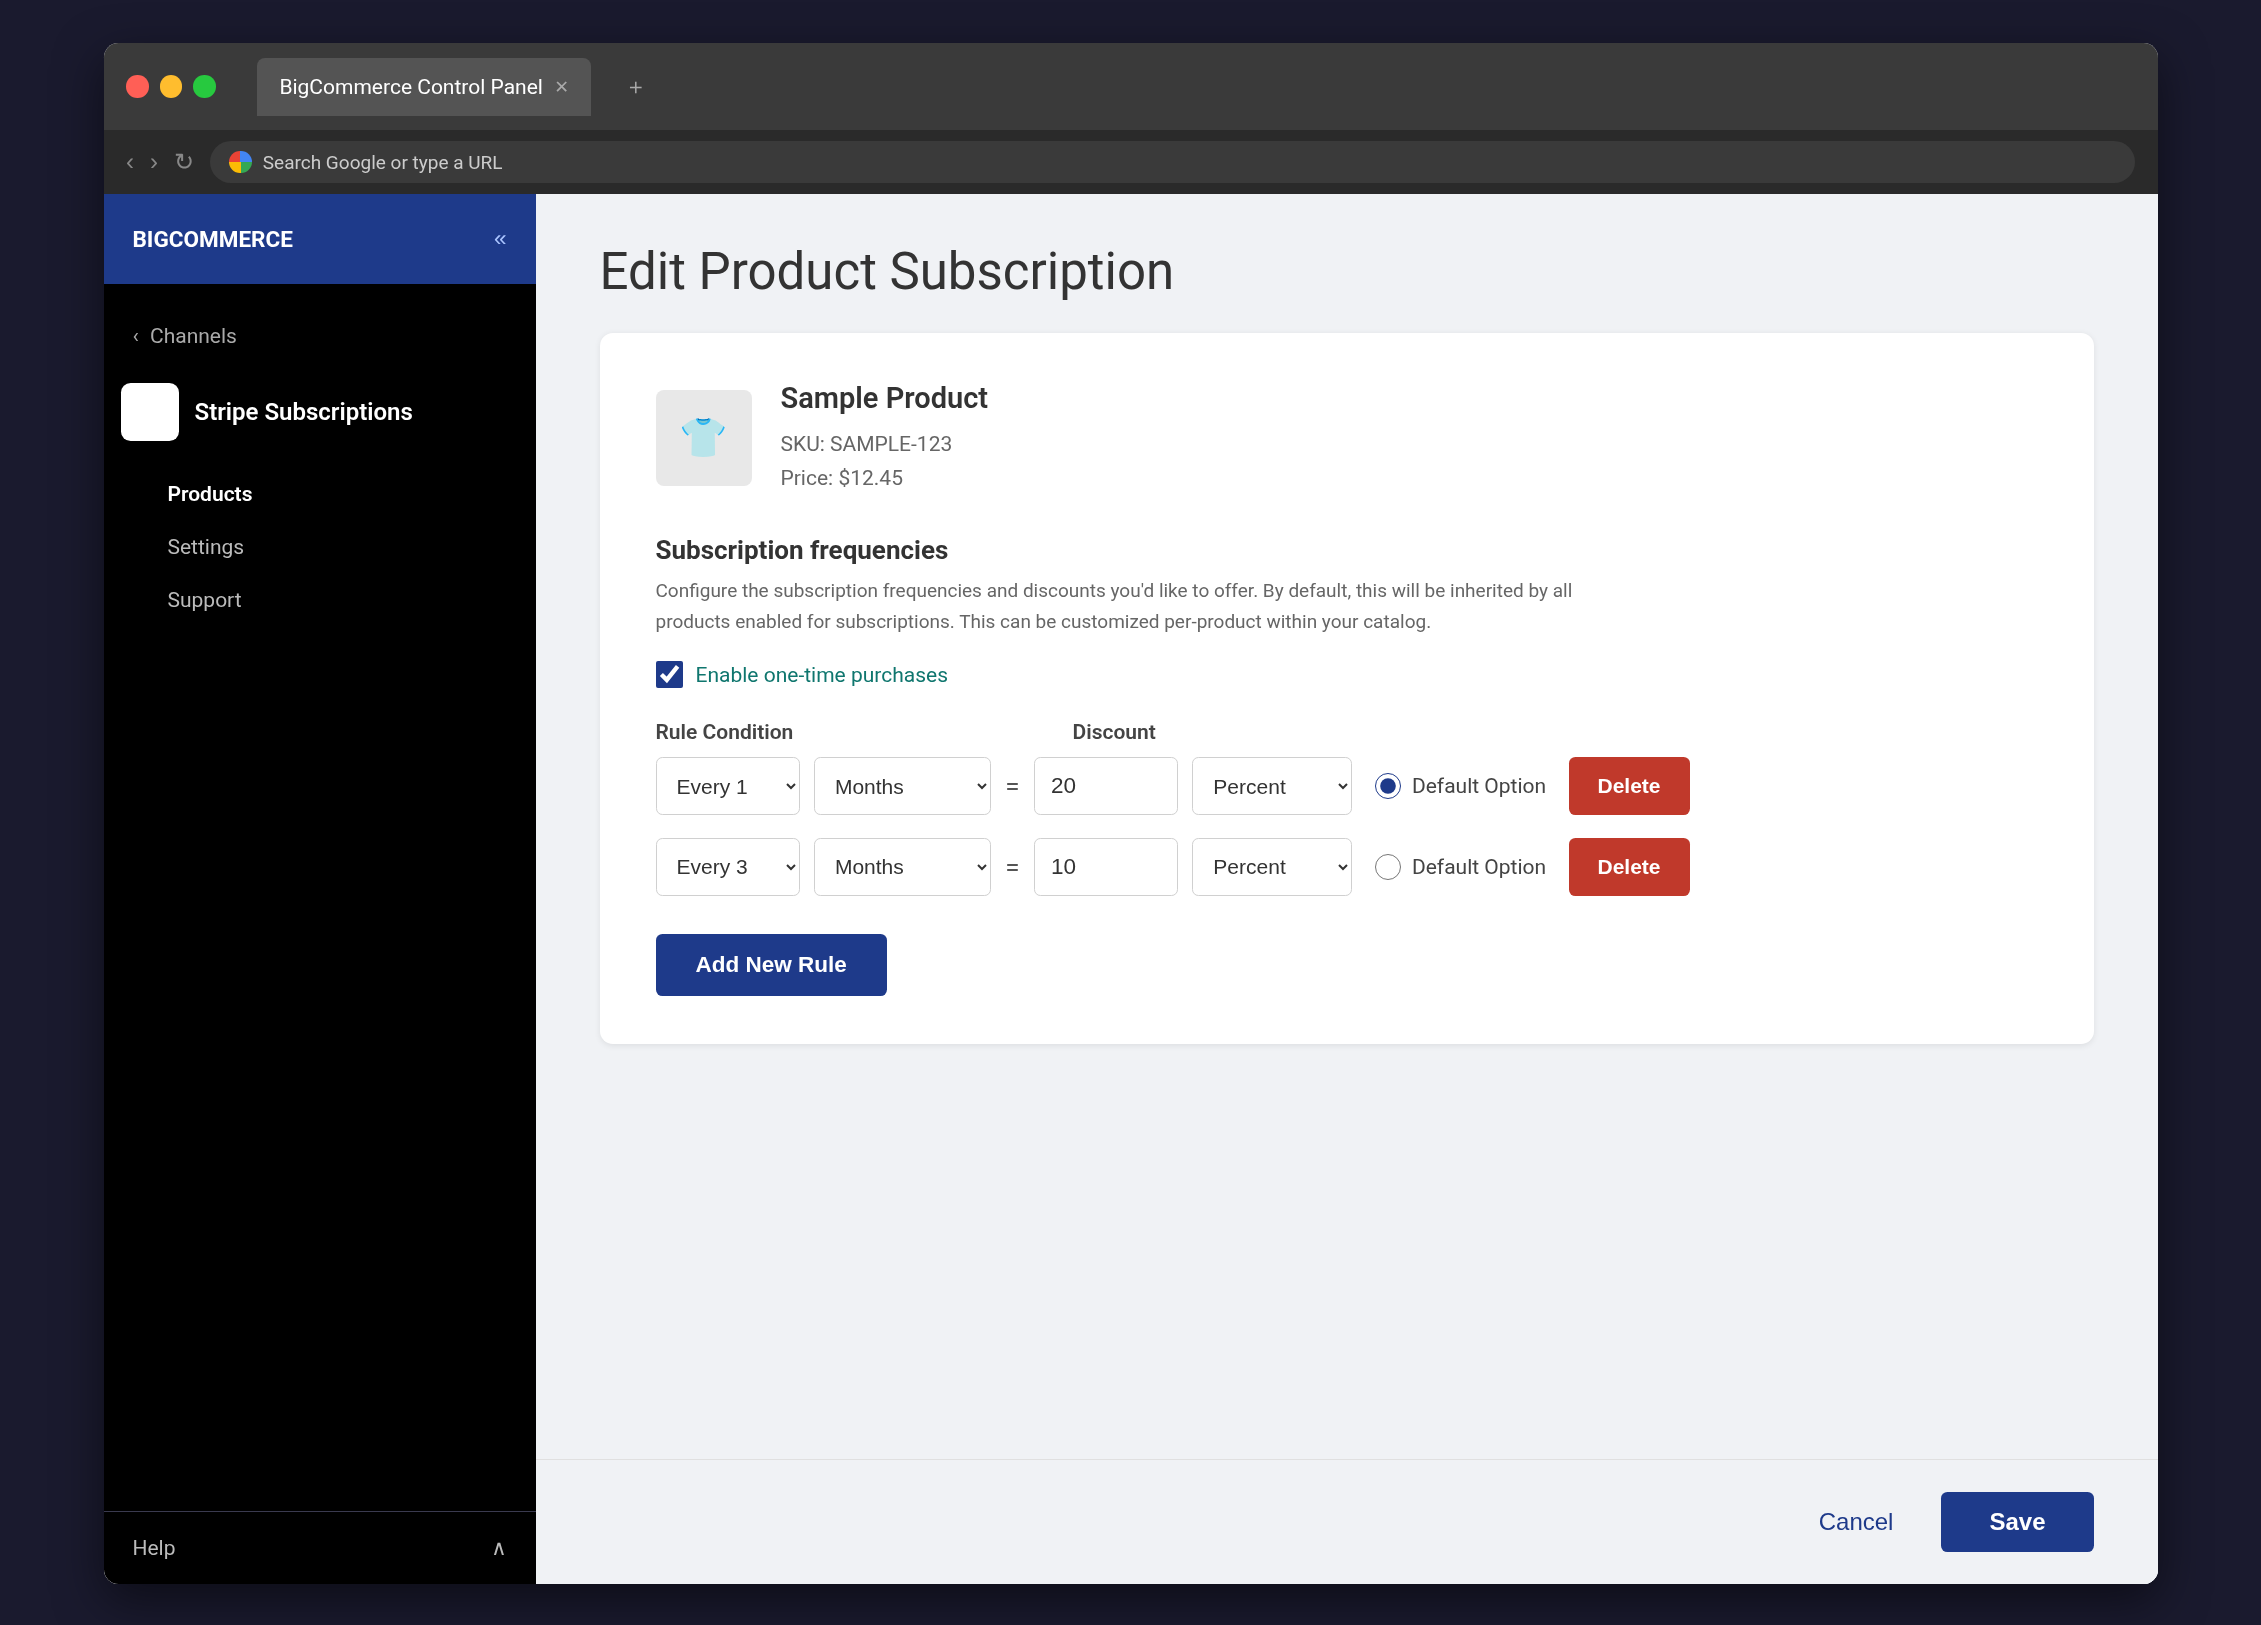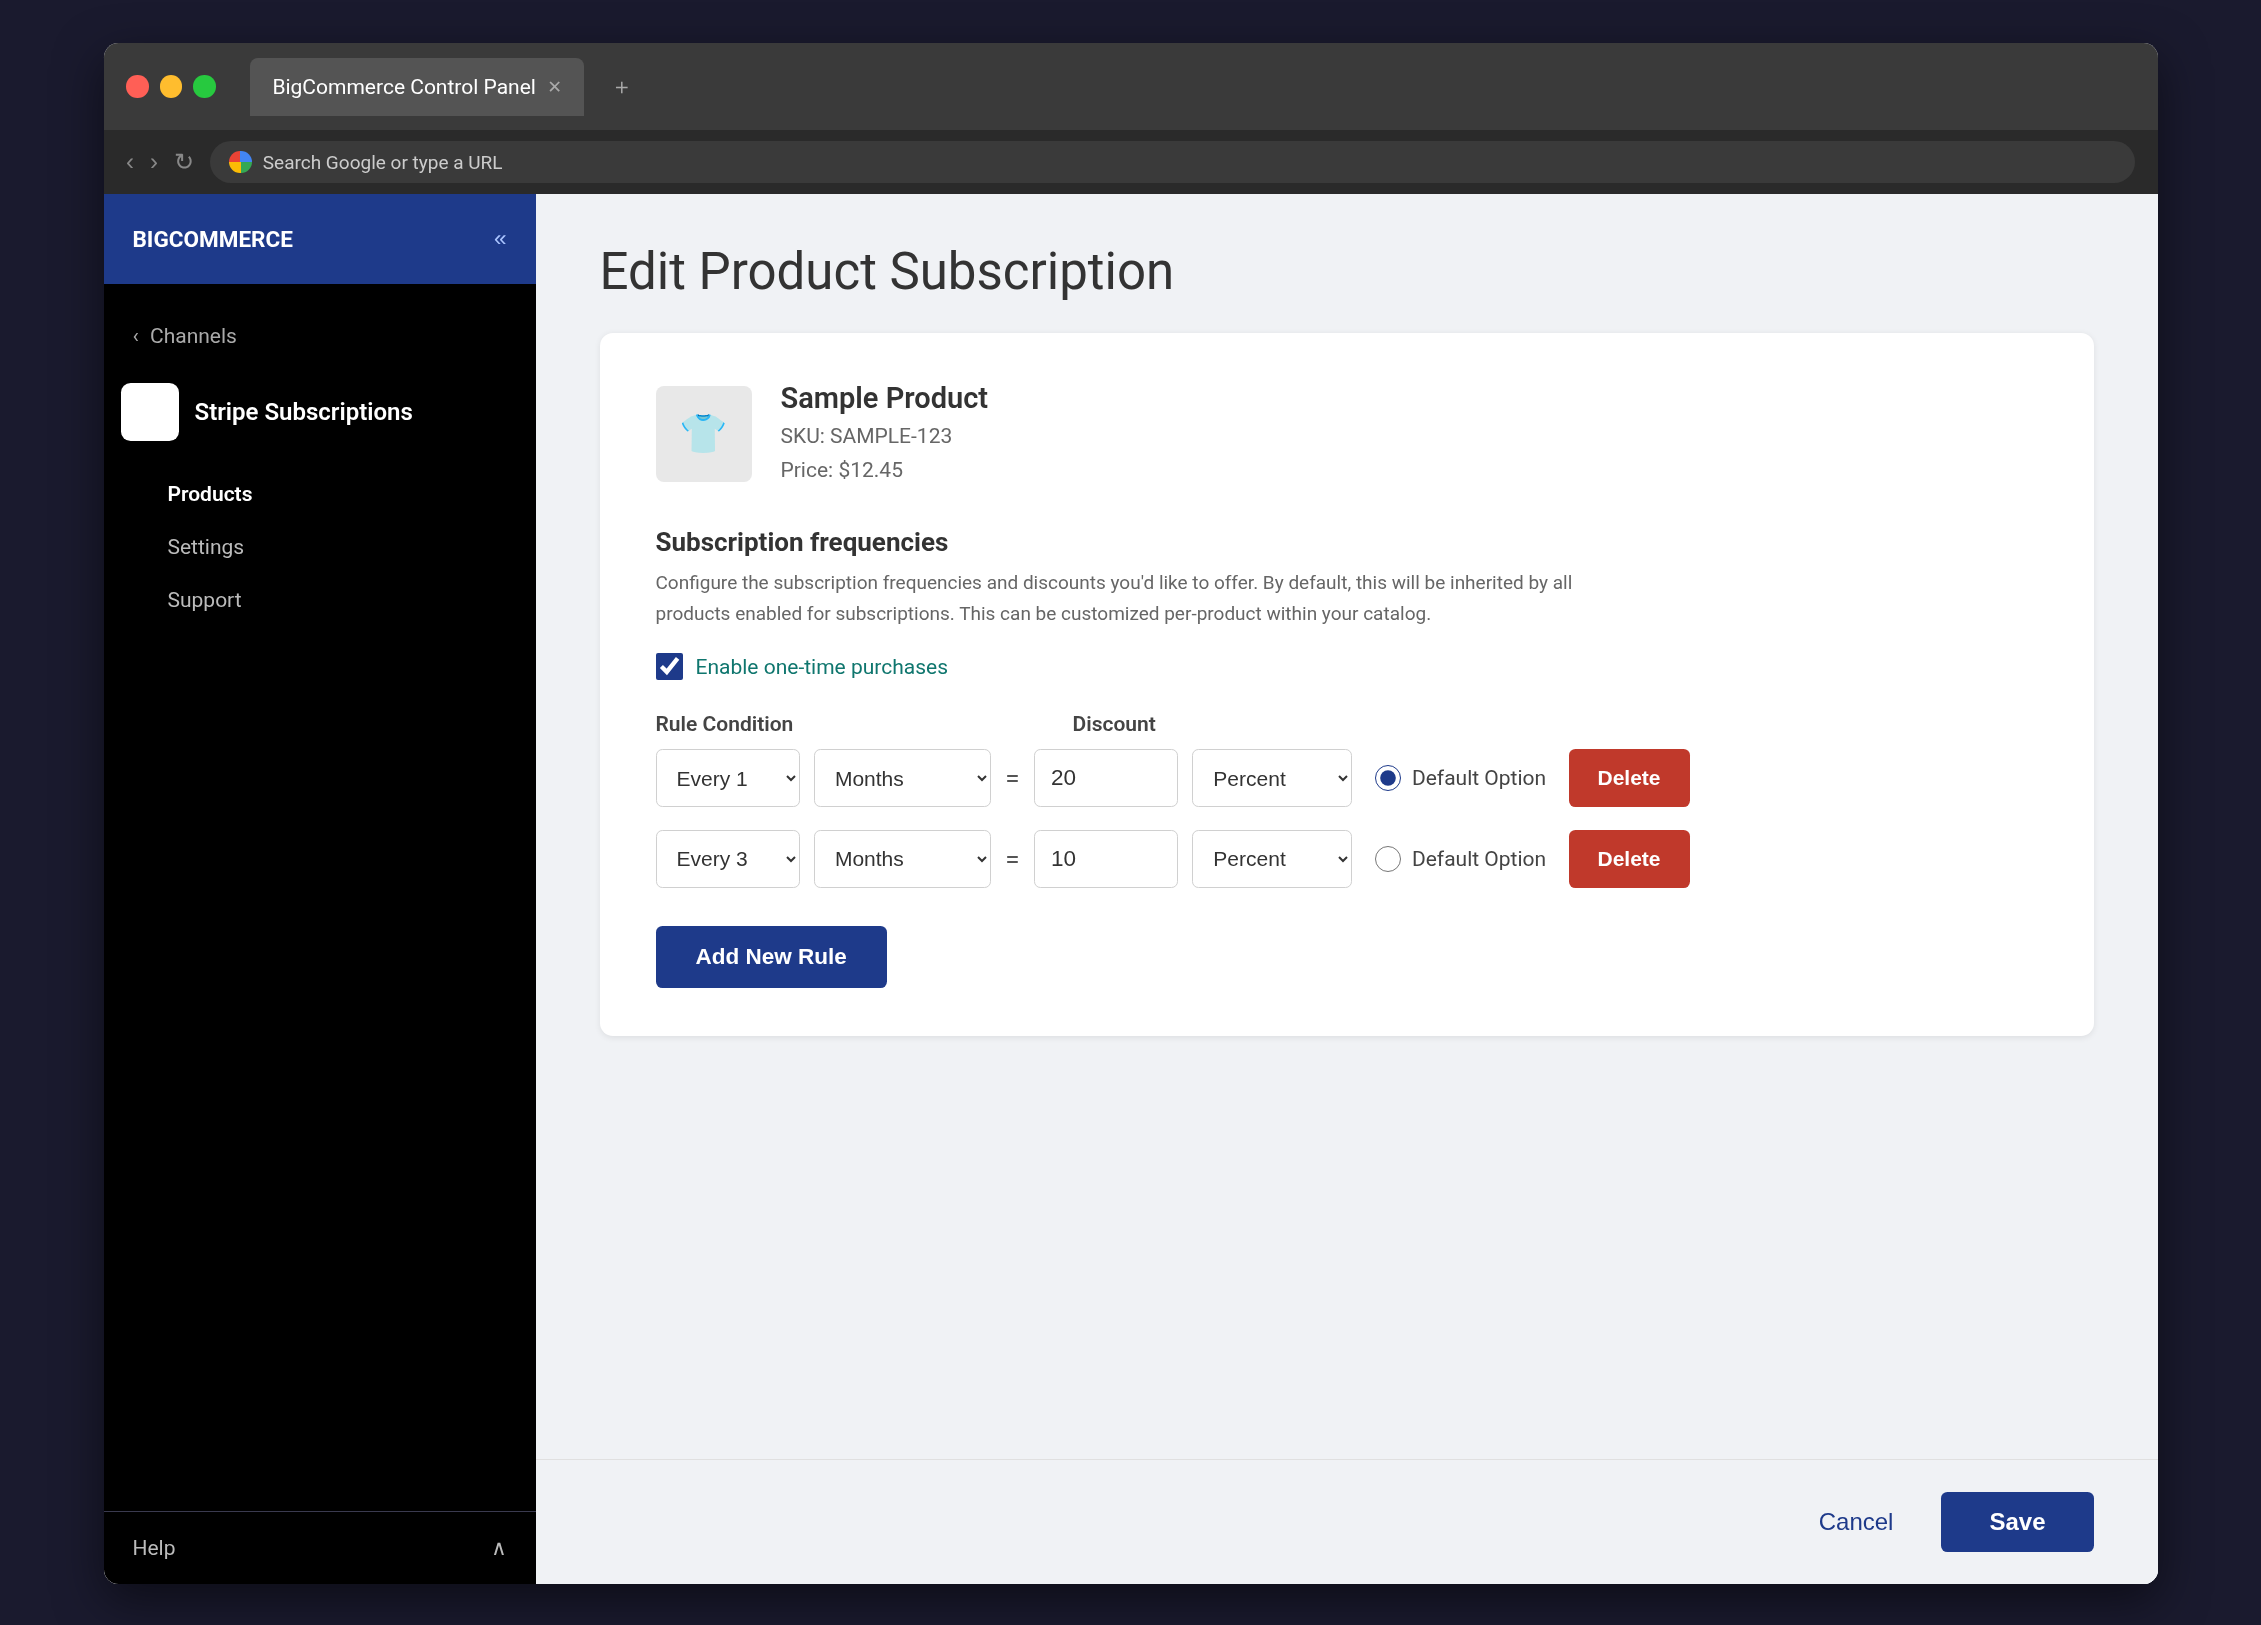--- a/index.html
+++ b/index.html
@@ -15,21 +15,21 @@
       overflow: hidden;
       box-shadow: 0 16px 48px rgba(0,0,0,0.5);
     }
 
     .browser-titlebar {
       background: #3a3a3a;
       height: 87px;
       display: flex;
       align-items: center;
       padding: 0 22.5px;
-      gap: 18px;
+      gap: 25px;
     }
 
     .traffic-lights {
       display: flex;
       gap: 11.2px;
       align-items: center;
     }
     .traffic-light {
       width: 22.5px; height: 22.5px;
       border-radius: 50%;
@@ -214,21 +214,21 @@
       display: flex;
       align-items: center;
       justify-content: center;
       font-size: 39px;
       color: #aaa;
     }
     .product-details h2 {
       font-size: 29px;
       font-weight: 600;
       color: #333;
-      margin-bottom: 5px;
+      margin-bottom: 13px;
     }
     .product-details p {
       font-size: 21px;
       color: #666;
       line-height: 1.6;
     }
 
     
     .section-heading {
       font-size: 26px;

